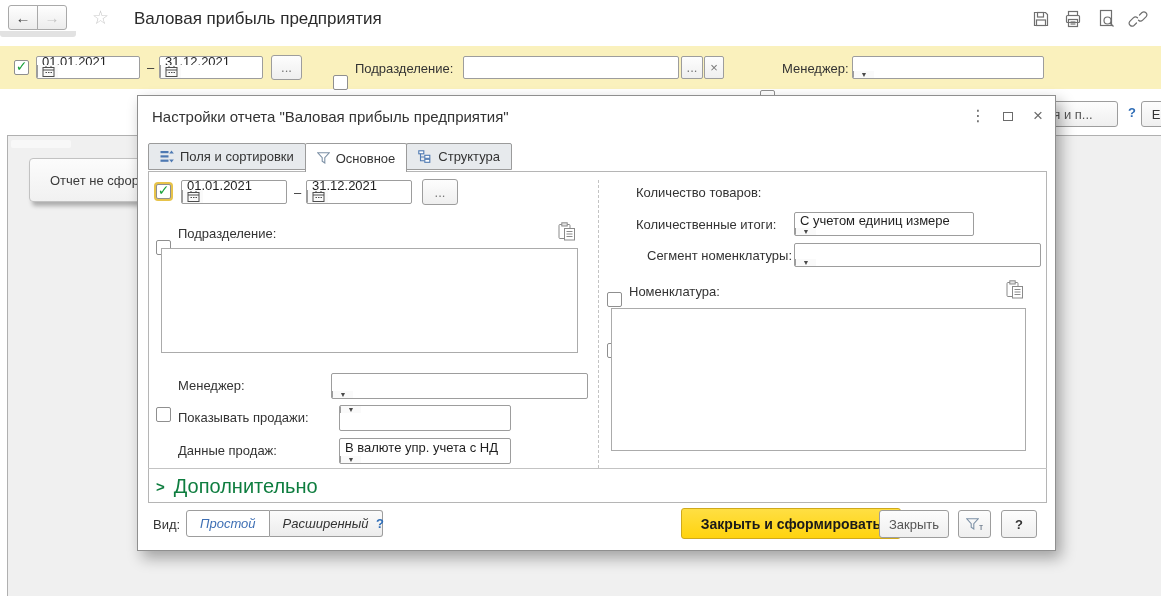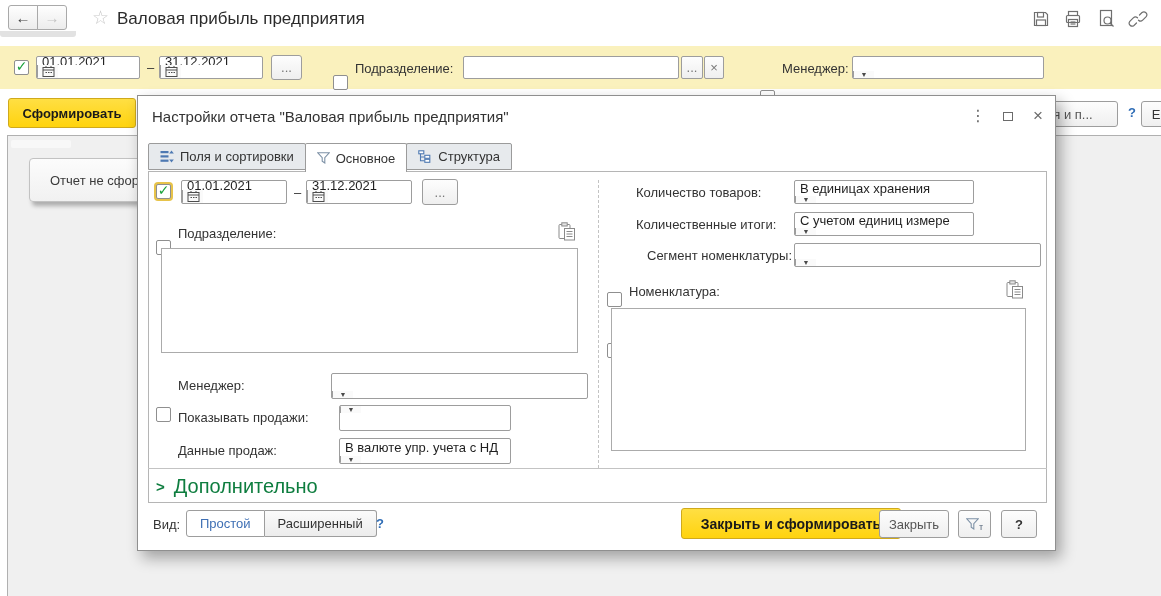--- a/index.html
+++ b/index.html
@@ -64,21 +64,21 @@
     height:27px; display:flex; align-items:center; gap:6px; padding:0 11px;
     border:1px solid #9b9b9b; background:#e7eaed; font-size:13px; color:#333;
     border-radius:2px 2px 0 0; margin-right:-1px; white-space:nowrap;
   }
   .tab.active { background:#fff; height:29px; border-bottom:none; z-index:3; }
   .tab svg { flex:0 0 auto; }
   .frame { border:1px solid #b5b5b5; background:#fff; }
   .dashed-split { border-left:1px dashed #c3c3c3; width:0; }
   .winbtn { color:#6b6b6b; font-size:15px; line-height:1; display:flex; align-items:center; justify-content:center; width:20px; height:20px; }
   .maxbox { width:10px; height:9px; border:1px solid #6b6b6b; }
-  .toggle { display:flex; }
+  .toggle { display:flex;font-style:italic; }
   .toggle .tbtn {
     height:27px; padding:0 13px; display:flex; align-items:center; justify-content:center;
     border:1px solid #9d9d9d; background:#ededed; white-space:nowrap;
   }
   .toggle .tbtn.sel { background:#fff; color:#3e6fb4; border-radius:3px 0 0 3px; }
   .toggle .tbtn.unsel { border-left:none; border-radius:0 3px 3px 0; color:#333;
     background:linear-gradient(#fbfbfb,#ececec); }
   .expander-arrow { color:#0e7d3f; font-size:15px; font-weight:bold; line-height:1; }
   .expander-text { color:#0e7d3f; font-size:20px; }
 </style>
@@ -93,21 +93,21 @@
     </div>
     <div class="navbtn second">
       <span style="color:#c4c4c4;">→</span>
     </div>
   </div>
 
   <div class="abs" style="left:0;top:31px;width:76px;height:6px;background:#e2e2e2;border-radius:0 0 3px 3px;"></div>
 
   <div class="abs" style="left:92px;top:6px;font-size:19px;color:#c9c9c9;">☆</div>
 
-  <div class="abs" style="left:117px;top:9px;font-size:17px;color:#2b2b2b;">Валовая прибыль предприятия</div>
+  <div class="abs" style="left:134px;top:9px;font-size:17px;color:#2b2b2b;">Валовая прибыль предприятия</div>
 
   <div class="abs hicon" style="left:1030px;top:8px;">
     <svg width="20" height="20" viewBox="0 0 20 20">
       <path d="M3.5 3.5 h11 l2 2 v11 h-13 z"></path>
       <rect x="6.5" y="3.5" width="6" height="4.5"></rect>
       <rect x="5.5" y="11" width="9" height="5.5"></rect>
     </svg>
   </div>
   <div class="abs hicon" style="left:1062px;top:8px;">
     <svg width="20" height="20" viewBox="0 0 20 20">
@@ -183,21 +183,20 @@
     <div class="abs cb" style="left:760px;top:14px;"></div>
     <div class="abs lbl" style="left:782px;top:15px;">Менеджер:</div>
     <div class="abs input" style="left:852px;top:10px;width:192px;height:23px;">
       <span class="val"></span>
       <span class="seg">
           <span class="arrow-down">▼</span>
         </span>
     </div>
   </div>
 
-  <div class="abs btn btn-yellow" style="left:8px;top:98px;width:128px;height:30px;font-size:13px;">Сформировать</div>
 
   <div class="abs btn" style="left:1004px;top:101px;width:114px;height:26px;color:#555;">Поля и п...</div>
   <div class="abs help-q" style="left:1128px;top:105px;">?</div>
   <div class="abs btn" style="left:1141px;top:101px;width:48px;height:26px;">Ещё</div>
 
   <div class="abs" style="left:7px;top:135px;width:1160px;height:470px;background:#f0f0f0;border:1px solid #b0b0b0;">
     <div class="abs" style="left:3px;top:4px;width:60px;height:8px;background:#f8f8f8;border-radius:2px;"></div>
     <div class="abs" style="left:21px;top:22px;width:400px;height:44px;background:linear-gradient(#fcfcfc,#f1f1f1);border:1px solid #c2c2c2;border-radius:4px;box-shadow:3px 4px 4px rgba(0,0,0,.28);display:flex;align-items:center;padding-left:20px;color:#3a3a3a;">
       <span style="white-space:nowrap;overflow:hidden;">Отчет не сфор</span>
     </div>
@@ -312,26 +311,20 @@
 
     <div class="abs lbl" style="left:40px;top:347px;">Данные продаж:</div>
     <div class="abs input" style="left:201px;top:342px;width:172px;height:26px;">
       <span class="val">В валюте упр. учета с НД</span>
       <span class="seg">
           <span class="arrow-down">▼</span>
         </span>
     </div>
 
     <div class="abs lbl" style="left:498px;top:89px;">Количество товаров:</div>
-    <div class="abs input" style="left:656px;top:84px;width:180px;height:24px;">
-      <span class="val">В единицах хранения</span>
-      <span class="seg">
-          <span class="arrow-down">▼</span>
-        </span>
-    </div>
 
     <div class="abs lbl" style="left:498px;top:121px;">Количественные итоги:</div>
     <div class="abs input" style="left:656px;top:116px;width:180px;height:24px;">
       <span class="val">С учетом единиц измере</span>
       <span class="seg">
           <span class="arrow-down">▼</span>
         </span>
     </div>
 
     <div class="abs cb" style="left:469px;top:151px;"></div>

